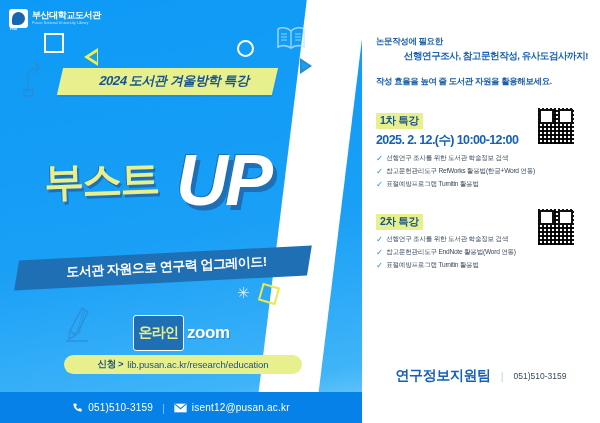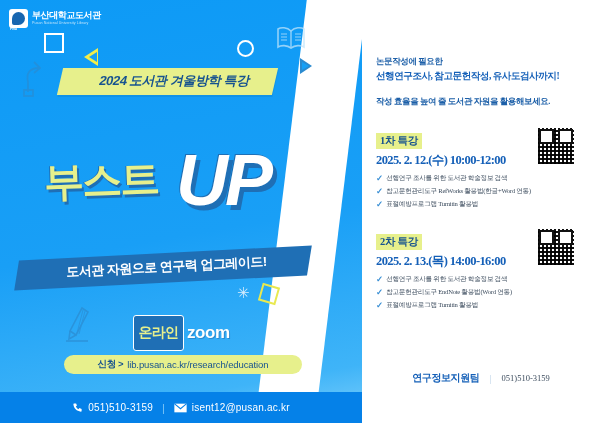--- a/index.html
+++ b/index.html
@@ -222,25 +222,24 @@
   .contact-item { display: flex; align-items: center; gap: 5px; }
   .contact-text { font-size: 10px; color: #ffffff; letter-spacing: .2px; }
   .contact-sep { color: #7ec6f7; font-size: 11px; }
 
   
   #right-panel {
     position: absolute; left: 362px; top: 0;
     width: 238px; height: 423px;
     background: #ffffff;
     z-index: 1;
-    padding: 56px 12px 0 14px;
-    font-family: Liberation Serif, serif;
+    padding: 36px 12px 0 14px;
   }
   .intro-line-1 { font-size: 8.5px; color: #1c5fa8; font-weight: bold; letter-spacing: -.4px; }
-  .intro-line-2 { font-size: 9.6px; color: #1560b8; font-weight: bold; letter-spacing: -.5px; margin-top: 2px;}
+  .intro-line-2 { font-size: 9.6px; color: #1560b8; font-weight: bold; letter-spacing: -.5px; margin-top: 2px; text-align: right;}
   .intro-line-3 { font-size: 8.5px; color: #1c5fa8; font-weight: bold; letter-spacing: -.4px; margin-top: 13px;}
 
   .session { margin-top: 22px; position: relative; }
   .session-badge {
     display: inline-block;
     background: #e7f08c; color: #17538f;
     font-size: 10.5px; font-weight: bold;
     padding: 1px 4px; letter-spacing: -.3px;
   }
   .session-date {
@@ -275,21 +274,21 @@
     border: 2.5px solid #111; background: #fff;
   }
   .qr::before { left: 1px; top: 1px; }
   .qr::after  { right: 1px; top: 1px; }
 
   #right-contact {
     position: absolute; left: 0; bottom: 38px;
     width: 238px;
     display: flex; align-items: center; justify-content: center; gap: 10px;
   }
-  #right-team { font-size: 10px; font-weight: bold; color: #1560b8; letter-spacing: -.4px; text-align: right; }
+  #right-team { font-size: 14px; font-weight: bold; color: #1560b8; letter-spacing: -.4px; text-align: right; }
   #right-sep { color: #bcd3e8; font-size: 11px; }
   #right-phone { font-size: 8.5px; color: #3a4a5c; letter-spacing: 0; }
 
   
   #right-bottom-strip {
     position: absolute; left: 362px; bottom: 0;
     width: 238px; height: 31px; background: #ffffff; z-index: 3;
   }
 </style>
 </head>
@@ -403,21 +402,20 @@
         <div class="bullet-row">
           <span class="check">✓</span>
           <span class="bullet-text">표절예방프로그램 Turnitin 활용법</span>
         </div>
       </div>
     </div>
 
     <div class="session">
       <div class="qr"></div>
       <span class="session-badge">2차 특강</span>
-      <div class="session-date">2025. 2. 13.(목) 14:00-16:00</div>
       <div class="bullets">
         <div class="bullet-row">
           <span class="check">✓</span>
           <span class="bullet-text">선행연구 조사를 위한 도서관 학술정보 검색</span>
         </div>
         <div class="bullet-row">
           <span class="check">✓</span>
           <span class="bullet-text">참고문헌관리도구 EndNote 활용법(Word 연동)</span>
         </div>
         <div class="bullet-row">

